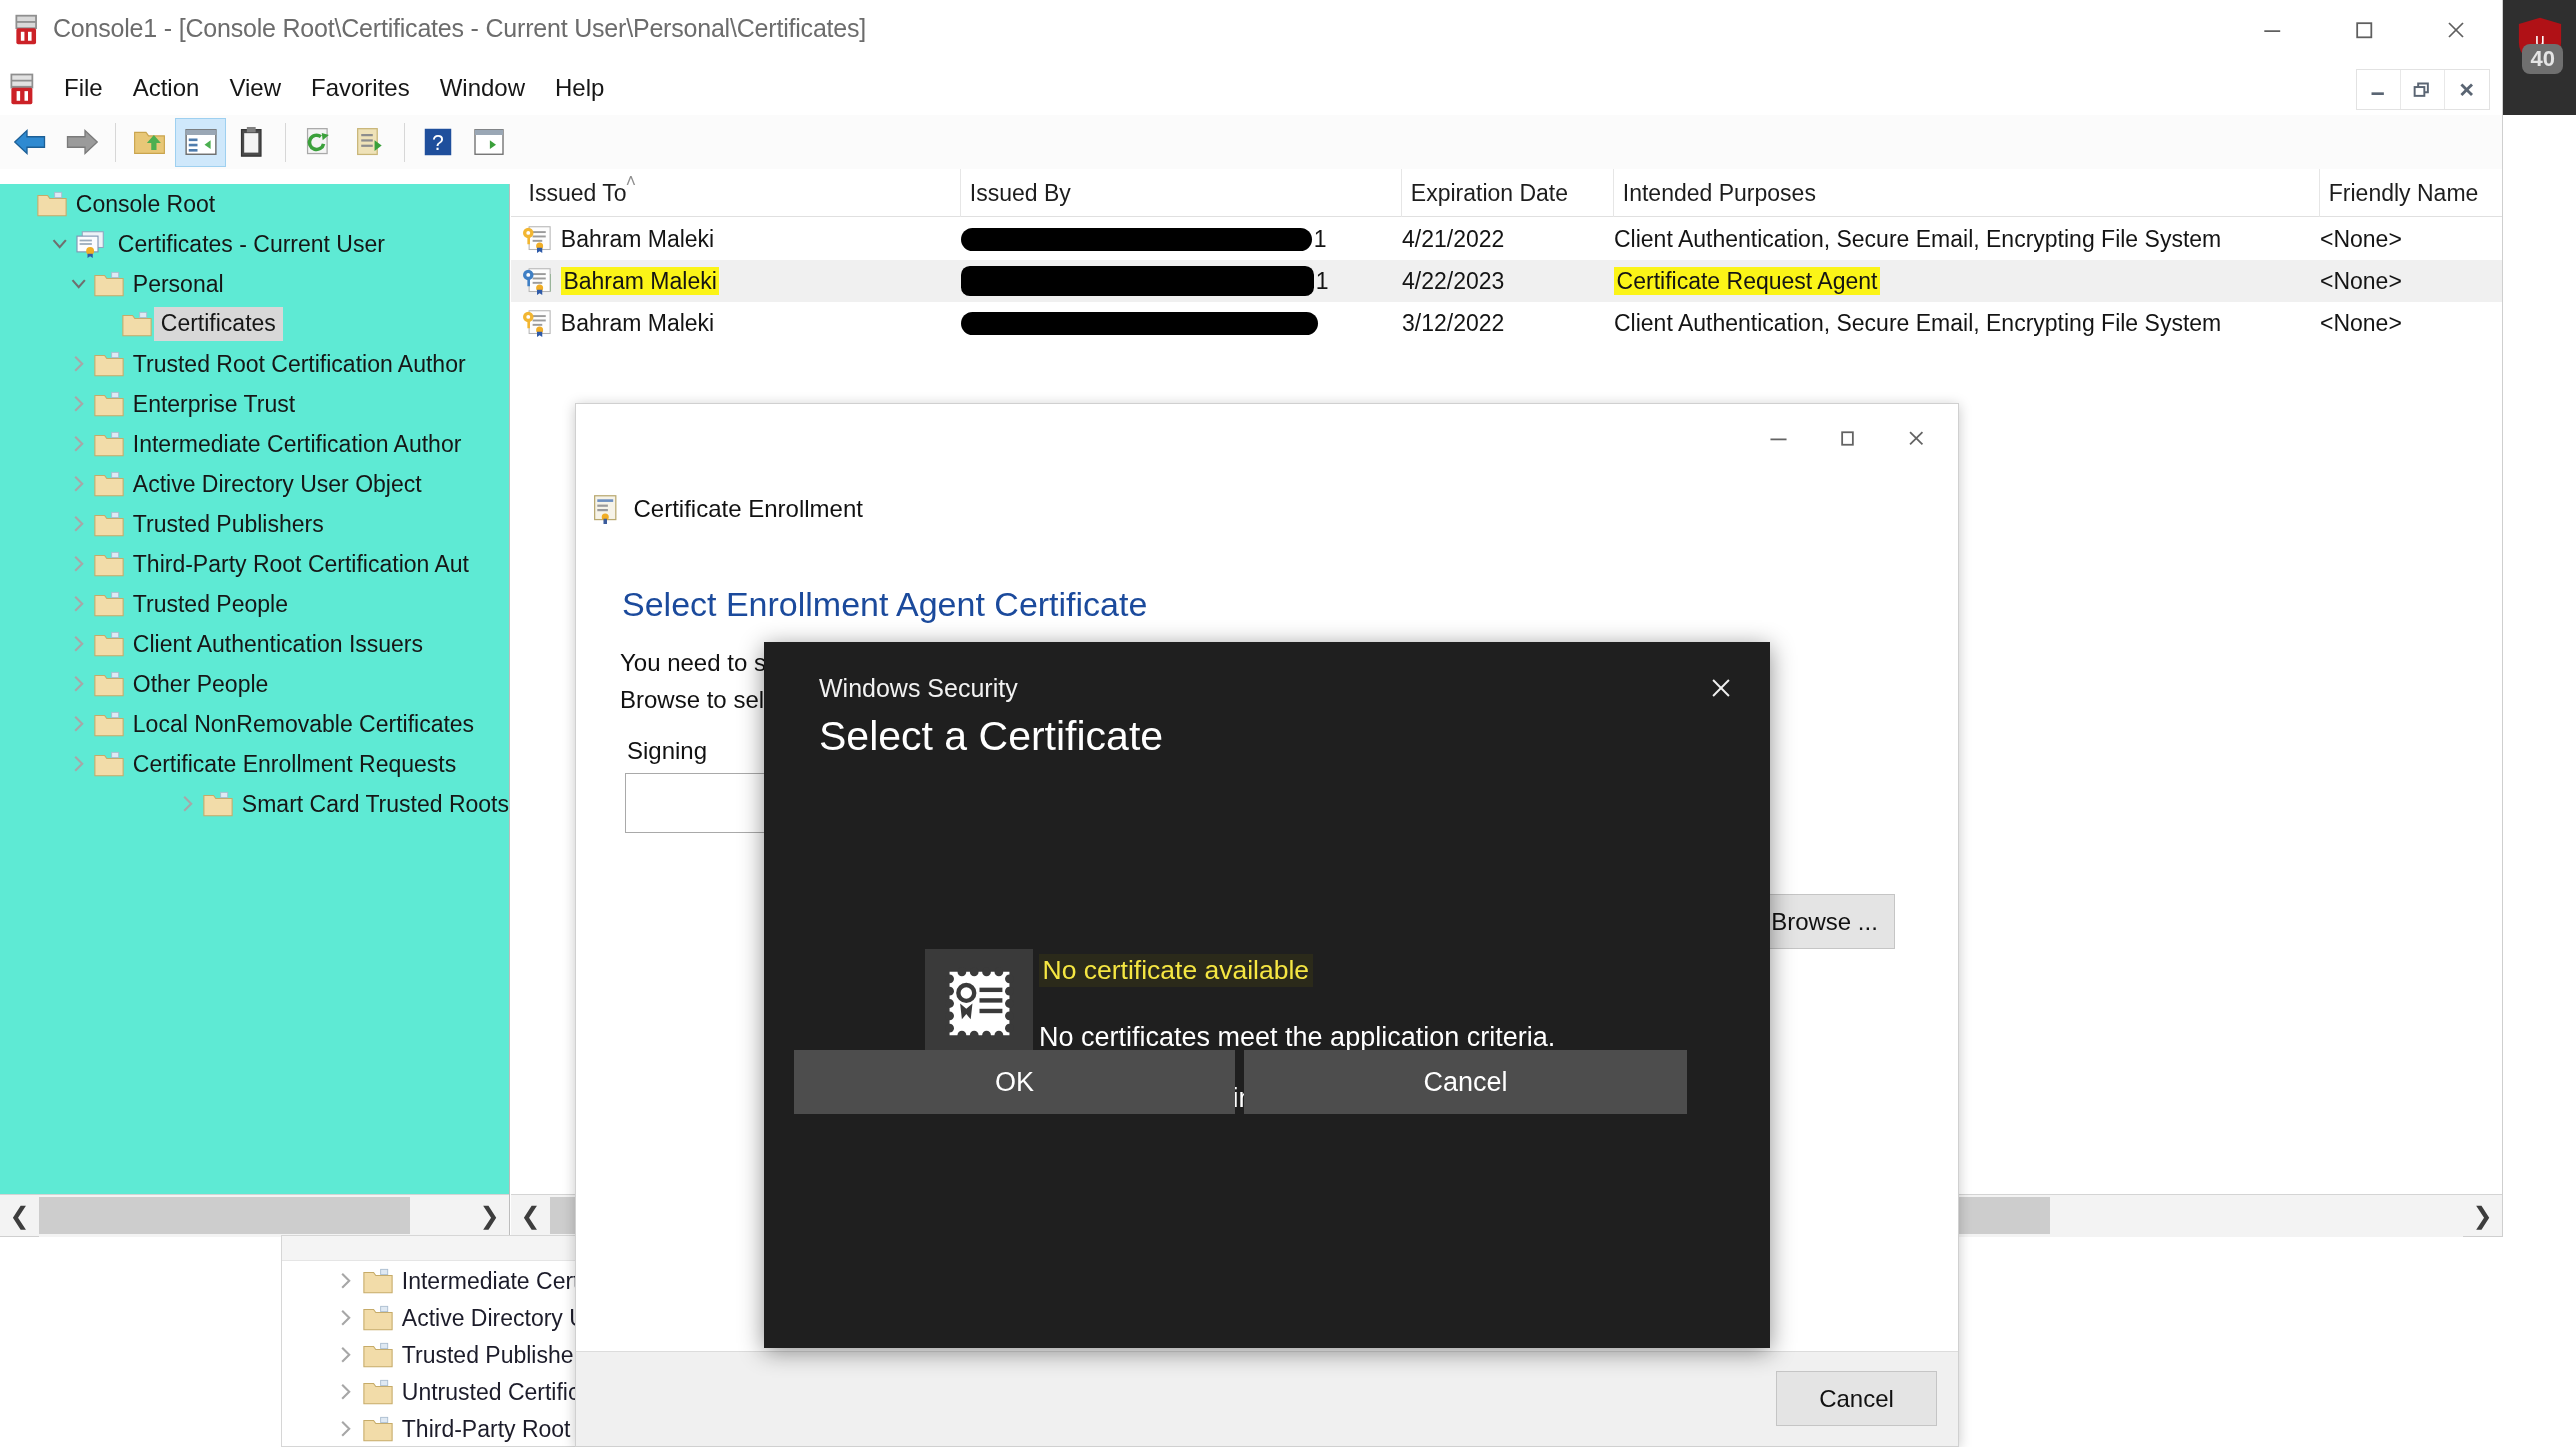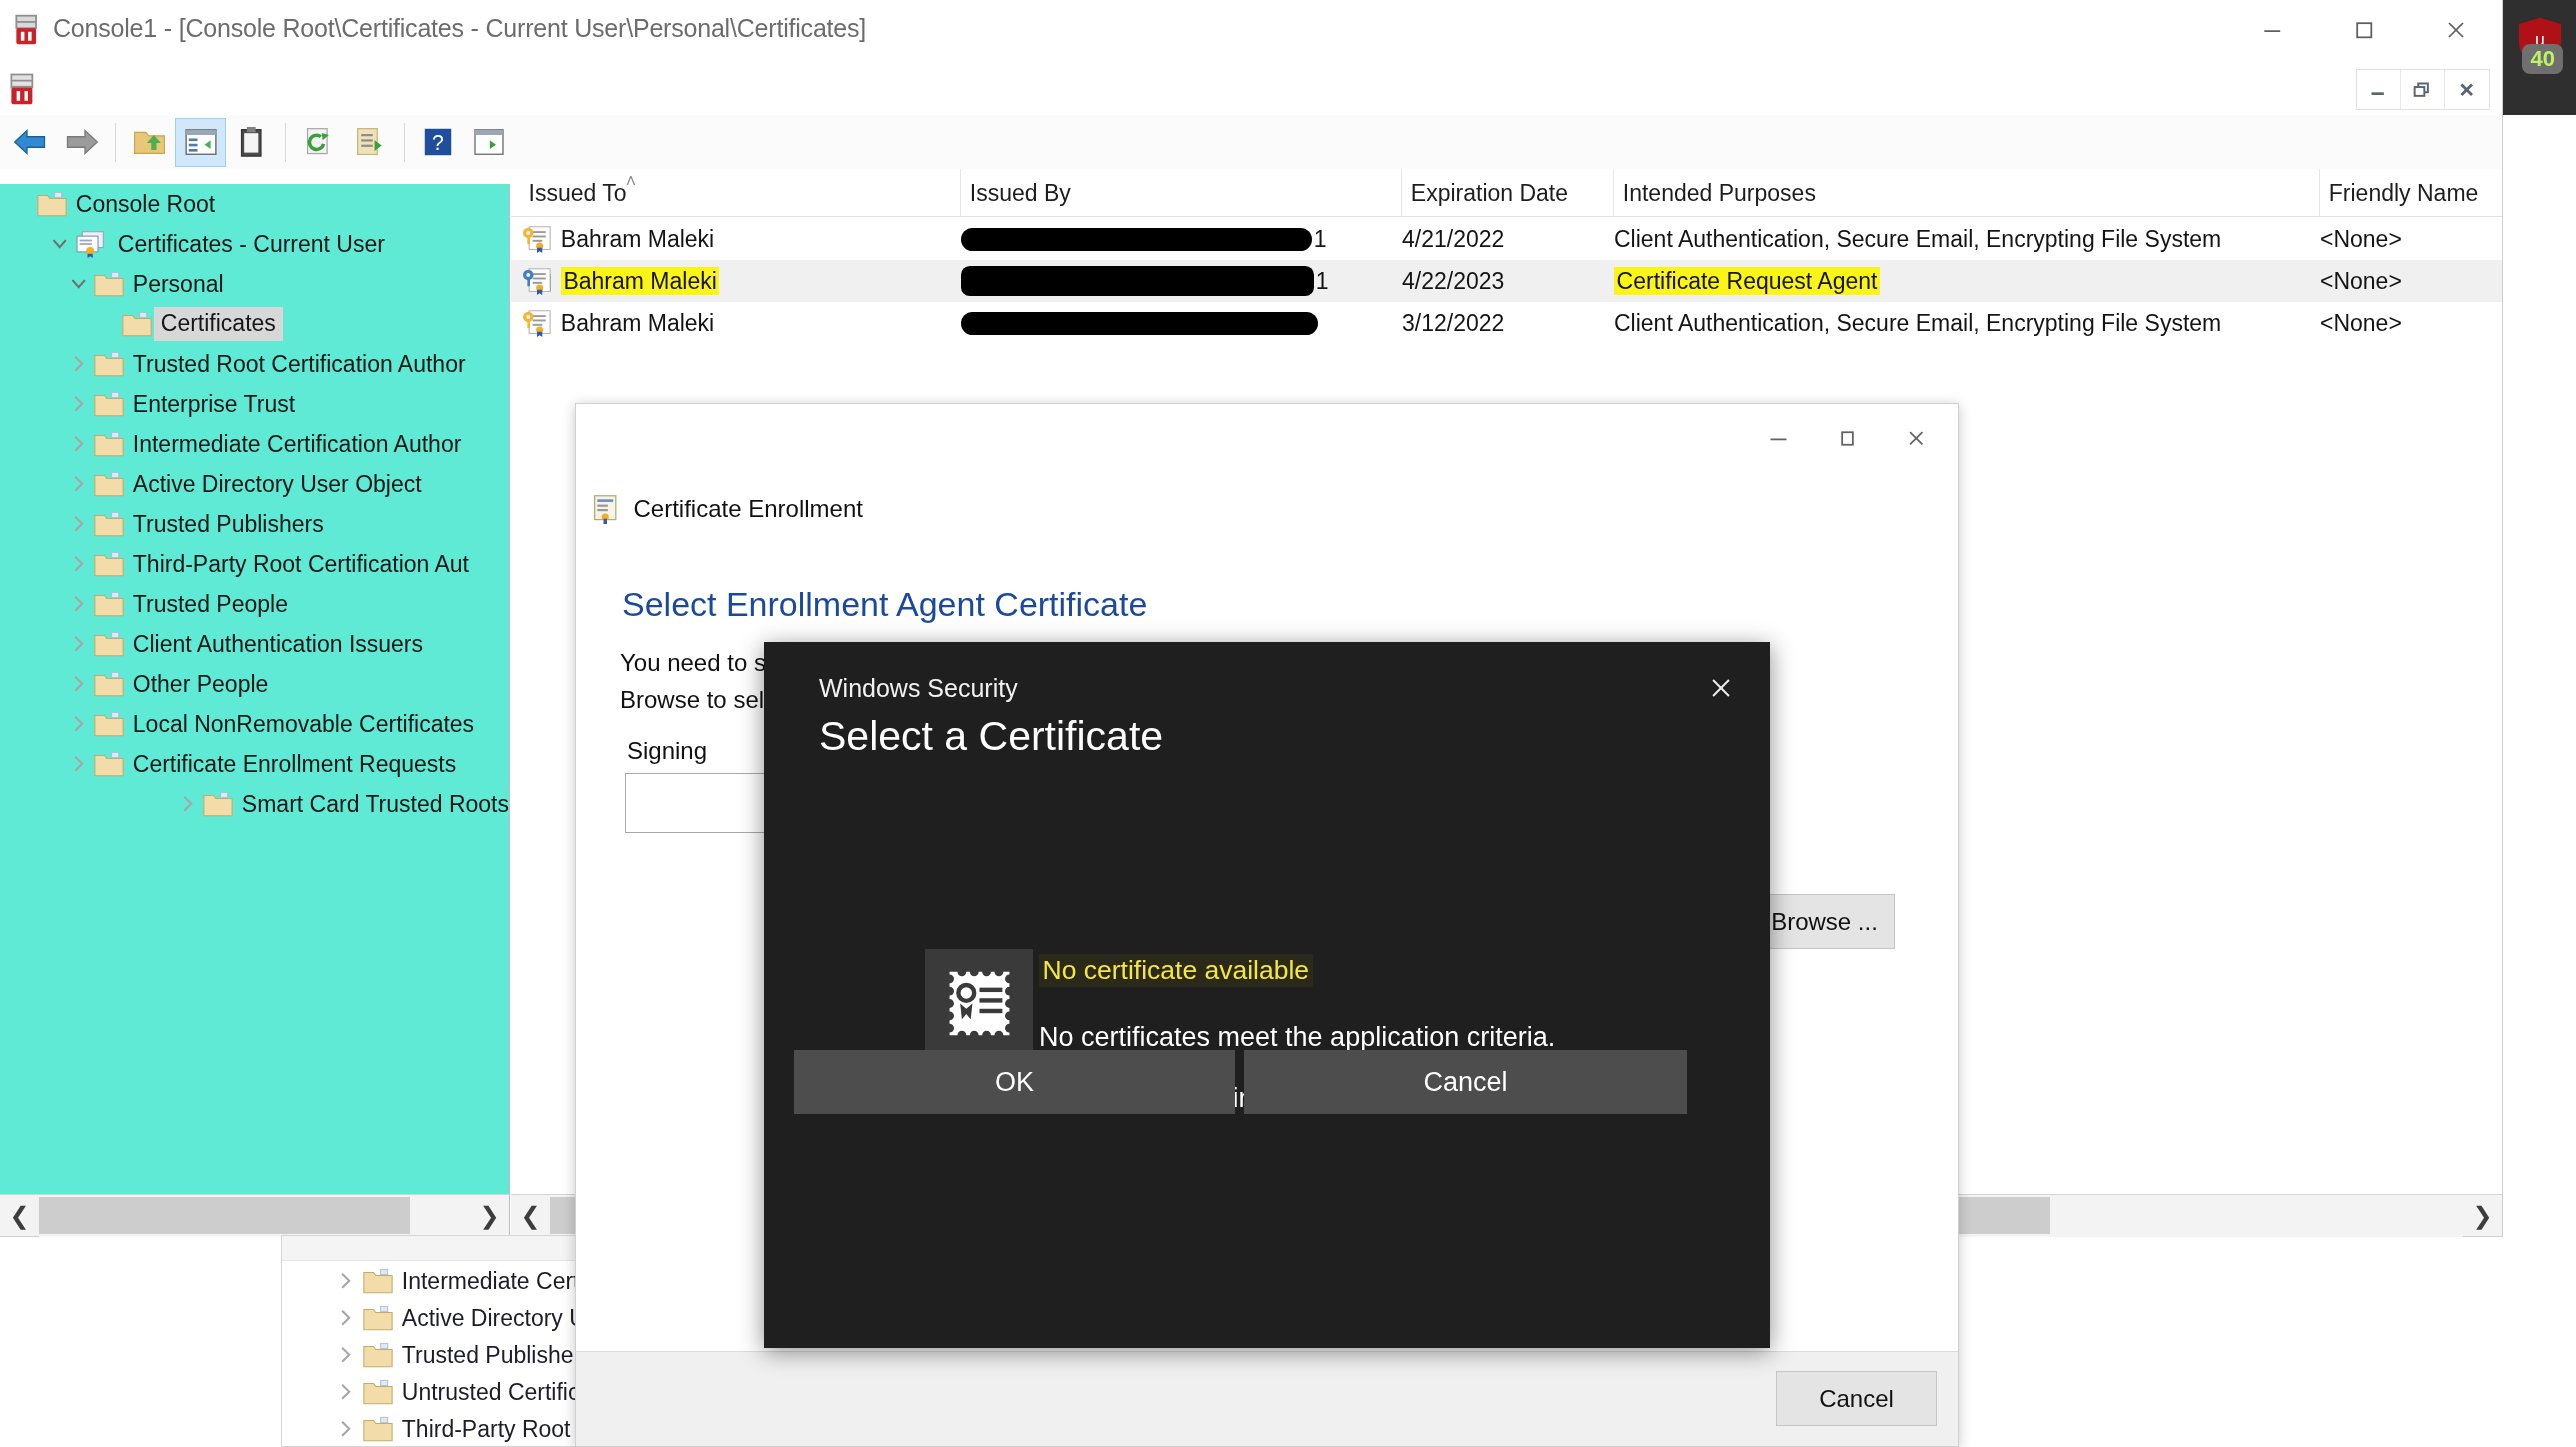--- a/index.html
+++ b/index.html
@@ -199,21 +199,21 @@
 
   
   .badge-area {
     position: absolute; right: 0; top: 0; width: 73px; height: 115px;
     background: #2f2f2f;
   }
   .shield {
     position: absolute; left: 14px; top: 16px; width: 46px; height: 51px;
   }
   .badge-num {
-    position: absolute; left: 19.4px; top: 44px; background: #6f6f6f; color: #bef264;
+    position: absolute; left: 19.4px; top: 44px; background: #6f6f6f; color: #e5e5e5;
     font-size: 22px; font-weight: bold; padding: 1.8px 8px 2.6px 8px; border-radius: 8px;
   }
   .right-strip { position:absolute; right:0; top:115px; width:73px; bottom:0; background:#ffffff;}
 </style>
 </head>
 <body>
 
 <div id="root">
 
   <div class="mmc-window">
@@ -254,20 +254,28 @@
       <span class="mb-icon">
         <svg viewBox="0 0 40 40" width="35" height="35">
           <rect x="4" y="3" width="26" height="17" fill="#8f8f8f"></rect>
           <rect x="6" y="5" width="22" height="5" fill="#e2e2e2"></rect>
           <rect x="6" y="12" width="22" height="5" fill="#e2e2e2"></rect>
           <rect x="5" y="19" width="24" height="19" rx="2" fill="#cc2127"></rect>
           <rect x="11" y="23" width="4" height="11" fill="#fff"></rect>
           <rect x="20" y="23" width="4" height="11" fill="#fff"></rect>
         </svg>
       </span>
+      <div class="menu-items">
+        <div class="menu-item">File</div>
+        <div class="menu-item">Action</div>
+        <div class="menu-item">View</div>
+        <div class="menu-item">Favorites</div>
+        <div class="menu-item">Window</div>
+        <div class="menu-item">Help</div>
+      </div>
       <div class="mdi-controls">
         <div class="mdi-btn">
           <svg width="19.4" height="19.4" viewBox="0 0 22 22">
               <rect x="4" y="14" width="14" height="3" fill="#5a6573"></rect>
             </svg>
         </div>
         <div class="mdi-btn">
           <svg width="19.4" height="19.4" viewBox="0 0 22 22">
               <rect x="3" y="8" width="11" height="10" fill="none" stroke="#5a6573" stroke-width="2.2"></rect>
               <polyline points="7,8 7,4 18,4 18,14 14,14" fill="none" stroke="#5a6573" stroke-width="2.2"></polyline>

